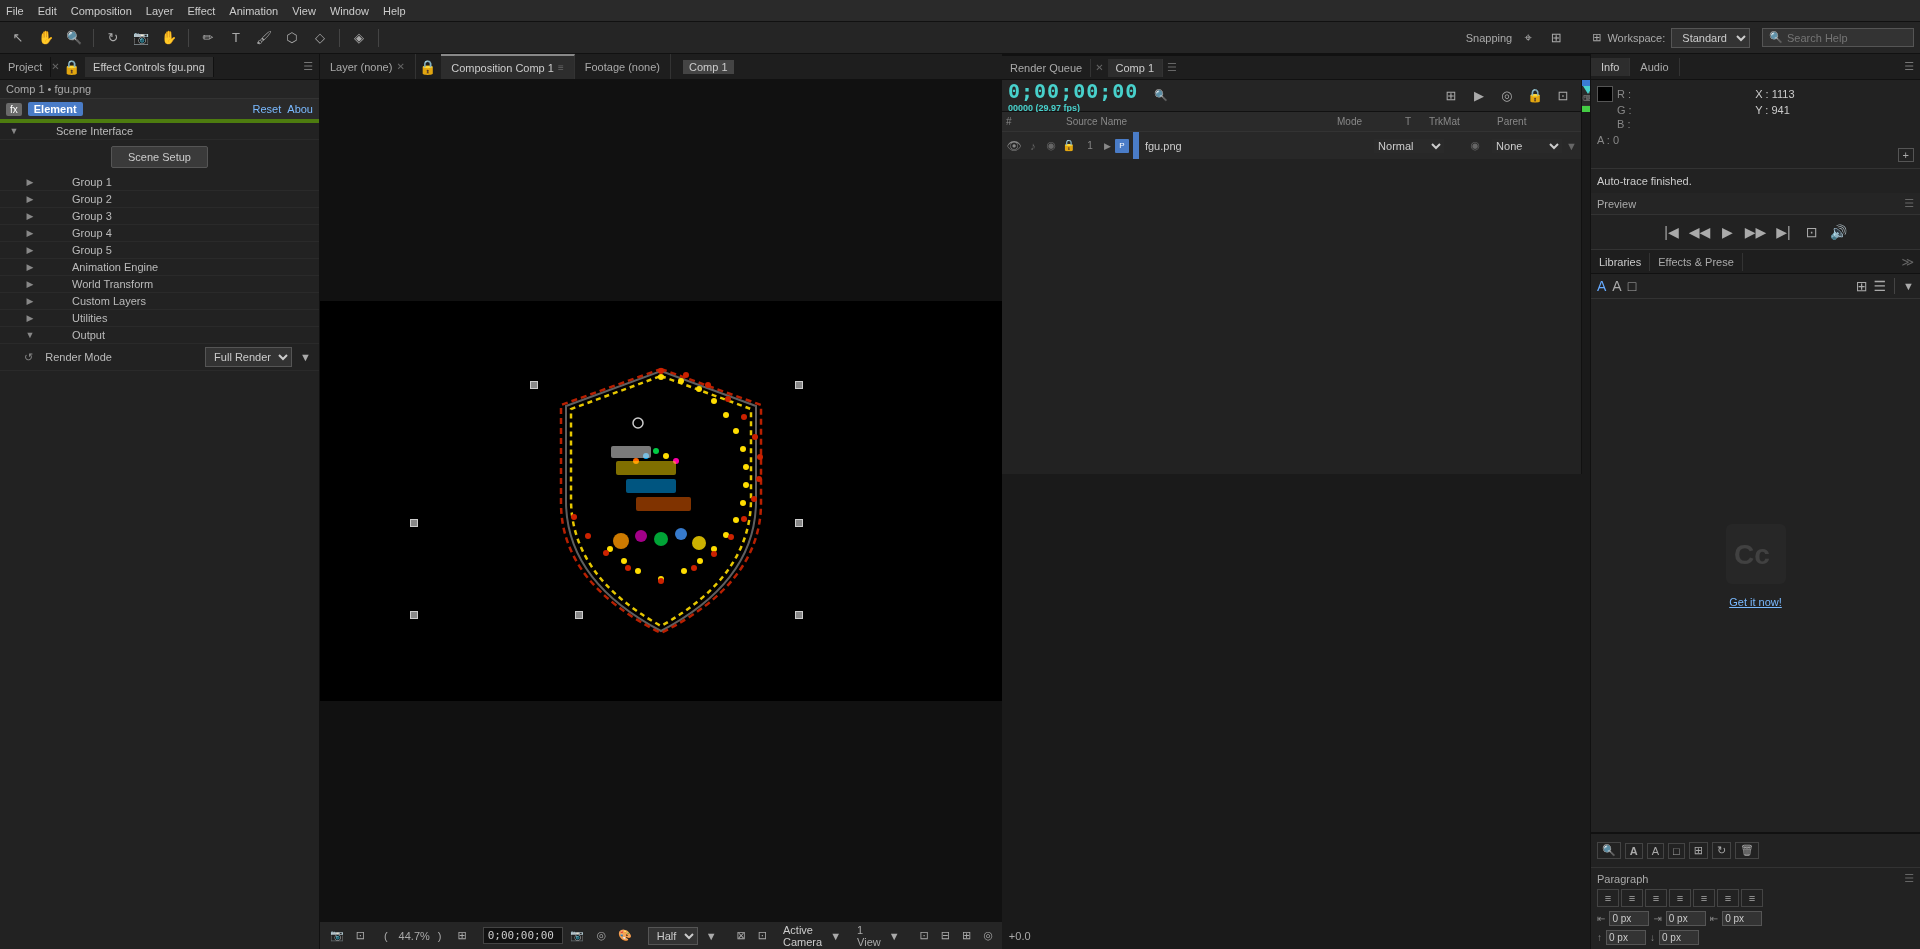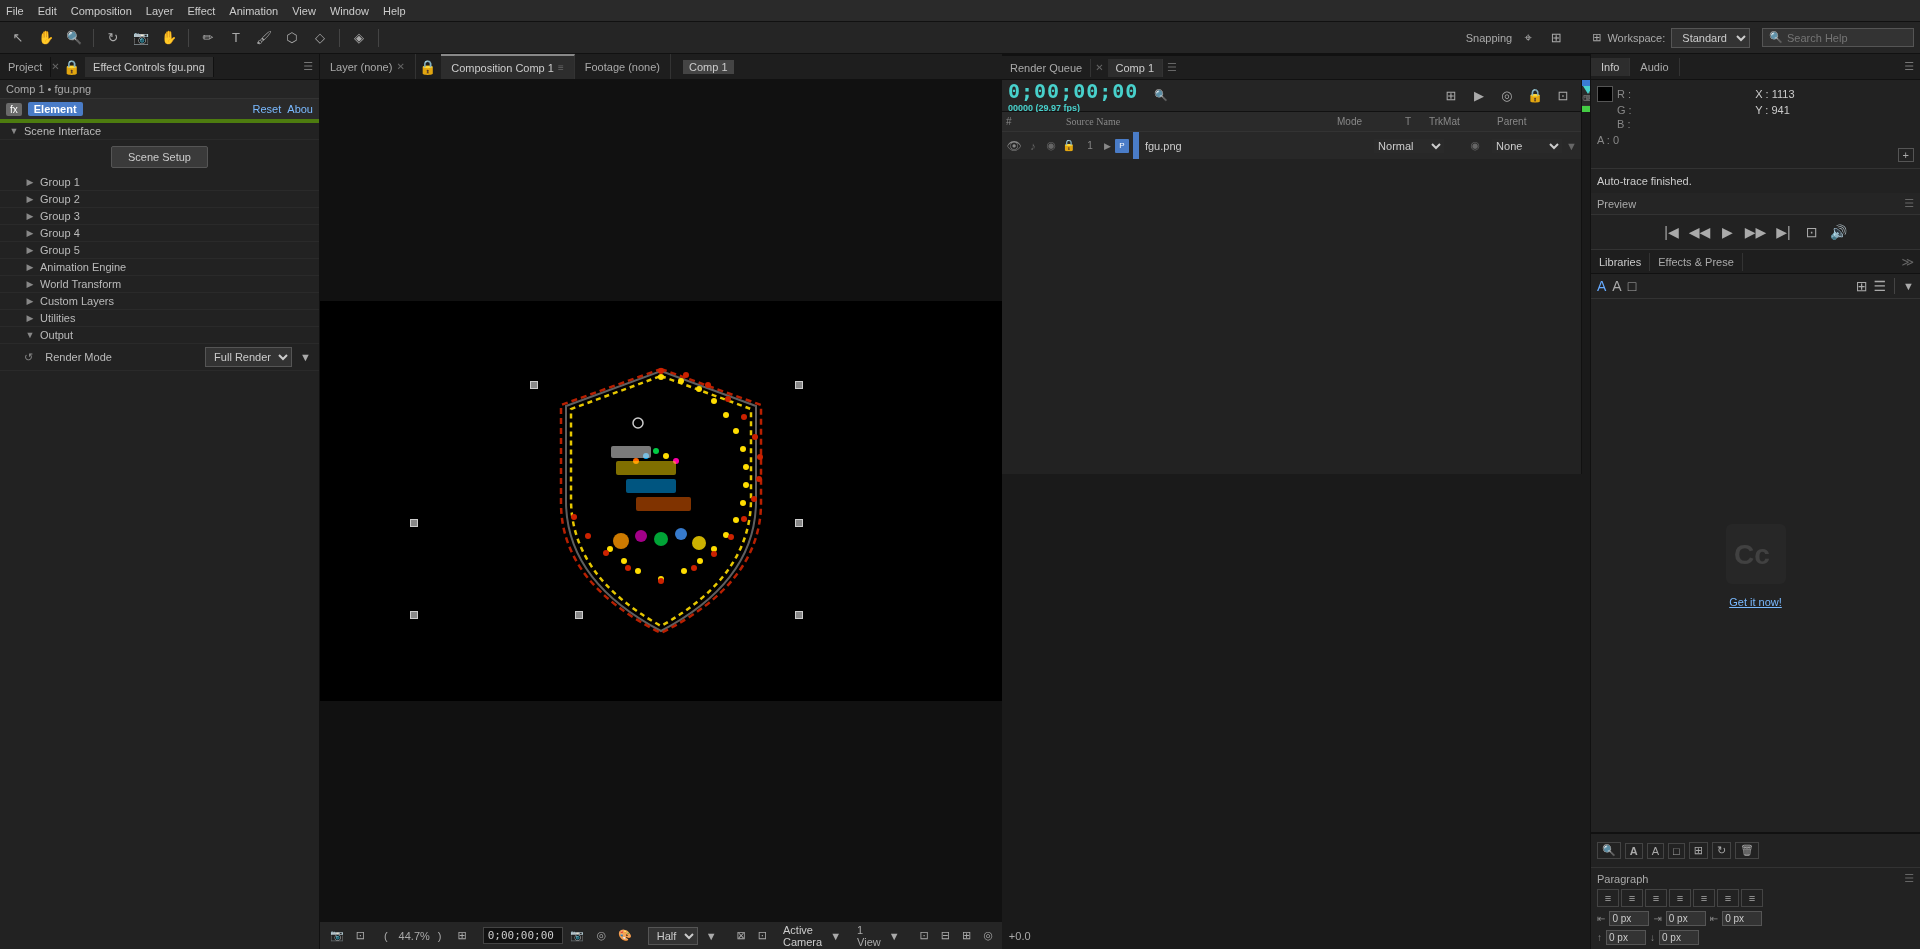--- a/index.html
+++ b/index.html
@@ -209,21 +209,21 @@
     .tree-arrow {
       width: 12px;
       height: 12px;
       display: inline-flex;
       align-items: center;
       justify-content: center;
       margin-right: 4px;
       color: #888;
       font-size: 9px;
     }
-    .tree-item-label { flex: 1; }
+    .tree-item-label { flex: 1; margin-left: 32px; }
 
     .scene-setup-btn {
       margin: 6px auto;
       display: block;
       background: #3a3a3a;
       border: 1px solid #555;
       color: #ccc;
       padding: 4px 16px;
       font-size: 11px;
       cursor: pointer;
@@ -450,21 +450,21 @@
       align-items: center;
       height: 20px;
       background: #2a2a2a;
       border-bottom: 1px solid #333;
       padding: 0 4px;
       font-size: 10px;
       color: #888;
       gap: 8px;
     }
     .layer-col-num { width: 24px; }
-    .layer-col-name { flex: 1; font-family: Liberation Serif, serif; }
+    .layer-col-name { flex: 1; }
     .layer-col-mode { width: 60px; }
     .layer-col-t { width: 16px; }
     .layer-col-trkmat { width: 60px; }
     .layer-col-parent { width: 80px; }
 
     .layer-row {
       display: flex;
       align-items: center;
       height: 28px;
       background: #282828;

